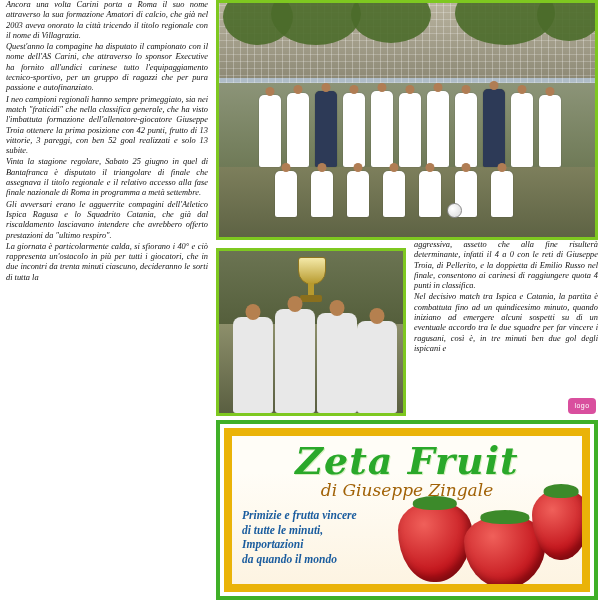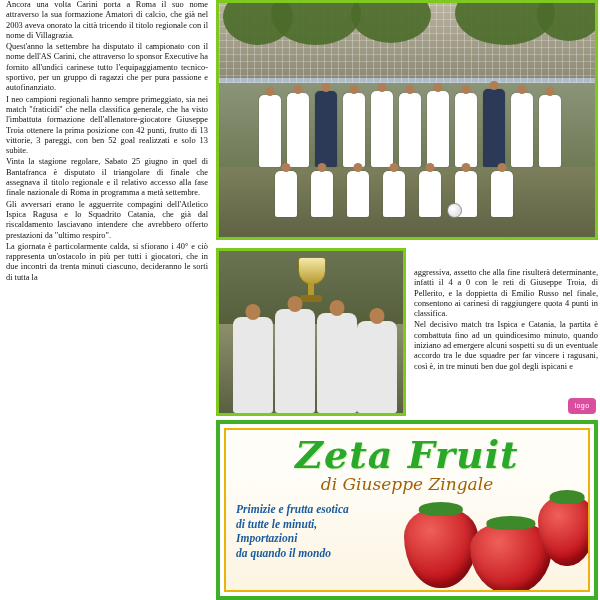--- a/index.html
+++ b/index.html
@@ -30,29 +30,29 @@
     height: 600px;
     padding: 0 2px;
     box-sizing: border-box;
   }
   .col-right {
     position: absolute;
     left: 414px;
     top: 240px;
     width: 184px;
     box-sizing: border-box;
-    margin-top: 28px;
   }
   .para {
     font-size: 8.4px;
     line-height: 10.3px;
     text-align: justify;
     color: #111111;
     margin: 0 0 1px 0;
     hyphens: auto;
+    font-style: italic;
   }
 
   
   .photo-team {
     position: absolute;
     left: 216px;
     top: 0px;
     width: 382px;
     height: 240px;
     border: 3px solid #7ec820;
@@ -180,21 +180,21 @@
     width: 382px;
     height: 180px;
     border: 4px solid #3faf27;
     box-sizing: border-box;
     background: #ffffff;
     overflow: hidden;
   }
   .advert-inner {
     position: absolute;
     left: 4px; top: 4px; right: 4px; bottom: 4px;
-    border: 2px solid #eab308;
+    border: 8px solid #eab308;
     box-sizing: border-box;
     background: #fffdf7;
     overflow: hidden;
   }
   .ad-title {
     position: absolute;
     left: 0; right: 0;
     top: 2px;
     text-align: center;
     font-family: "DejaVu Serif", serif;
@@ -274,21 +274,21 @@
     letter-spacing: .5px;
   }
 </style>
 </head>
 <body>
 
 <div class="page">
 
   <div class="col-left">
     <p class="para">Ancora una volta Carini porta a Roma il suo nome attraverso la sua formazione Amatori di calcio, che già nel 2003 aveva onorato la città tricendo il titolo regionale con il nome di Villagrazia.</p>
-    <p class="para">Quest'anno la settembre ha disputato il campionato con il nome dell'AS Carini, che attraverso lo sponsor Executive ha fornito all'undici carinese tutto l'equipaggiamento tecnico-sportivo, per un gruppo di ragazzi che per pura passione e autofinanziato.</p>
+    <p class="para">Quest'anno la compagine ha disputato il campionato con il nome dell'AS Carini, che attraverso lo sponsor Executive ha fornito all'undici carinese tutto l'equipaggiamento tecnico-sportivo, per un gruppo di ragazzi che per pura passione e autofinanziato.</p>
     <p class="para">I neo campioni regionali hanno sempre primeggiato, sia nei match "fraticidi" che nella classifica generale, che ha visto l'imbattuta formazione dell'allenatore-giocatore Giuseppe Troia ottenere la prima posizione con 42 punti, frutto di 13 vittorie, 3 pareggi, con ben 52 goal realizzati e solo 13 subite.</p>
     <p class="para">Vinta la stagione regolare, Sabato 25 giugno in quel di Bantafranca è disputato il triangolare di finale che assegnava il titolo regionale e il relativo accesso alla fase finale nazionale di Roma in programma a metà settembre.</p>
     <p class="para">Gli avversari erano le agguerrite compagini dell'Atletico Ispica Ragusa e lo Squadrito Catania, che già dal riscaldamento lasciavano intendere che avrebbero offerto prestazioni da "ultimo respiro".</p>
     <p class="para">La giornata è particolarmente calda, si sfiorano i 40° e ciò rappresenta un'ostacolo in più per tutti i giocatori, che in due incontri da trenta minuti ciascuno, decideranno le sorti di tutta la</p>
   </div>
 
   <div class="col-right">
     <p class="para">aggressiva, assetto che alla fine risulterà determinante, infatti il 4 a 0 con le reti di Giuseppe Troia, di Pellerito, e la doppietta di Emilio Russo nel finale, consentono ai carinesi di raggiungere quota 4 punti in classifica.</p>
     <p class="para">Nel decisivo match tra Ispica e Catania, la partita è combattuta fino ad un quindicesimo minuto, quando iniziano ad emergere alcuni sospetti su di un eventuale accordo tra le due squadre per far vincere i ragusani, così è, in tre minuti ben due gol degli ispicani e</p>
   </div>
@@ -386,21 +386,21 @@
   </div>
 
   <div class="badge-logo">logo</div>
 
   <div class="advert">
     <div class="advert-inner">
       <div class="ad-bg-green"></div>
       <div class="ad-title">Zeta Fruit</div>
       <div class="ad-sub">di Giuseppe Zingale</div>
       <div class="ad-lines">
-        <div>Primizie e frutta esotica</div>
+        <div>Primizie e frutta vincere</div>
         <div>di tutte le minuti,</div>
         <div>Importazioni</div>
         <div>da quando il mondo</div>
       </div>
       <div class="strawberries">
         <div class="berry" style="left:6px;  top:26px; width:74px; height:80px;">
             <span class="leaf"></span>
           </div>
         <div class="berry" style="left:72px; top:40px; width:82px; height:72px;">
             <span class="leaf"></span>

